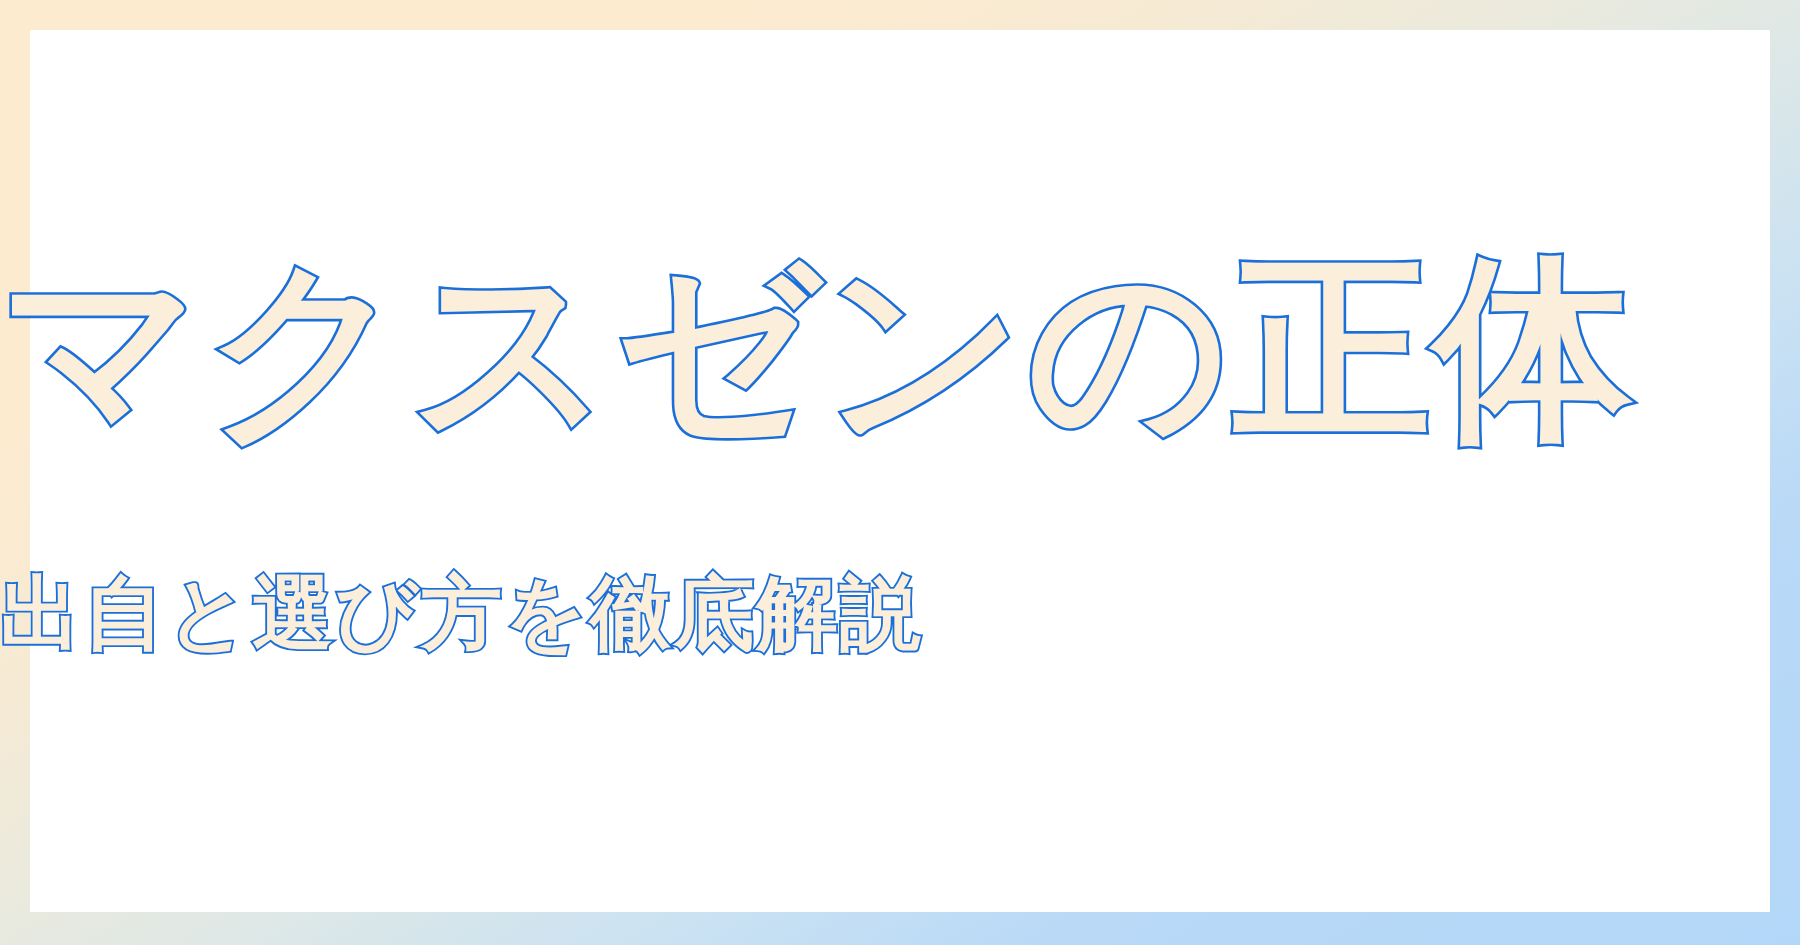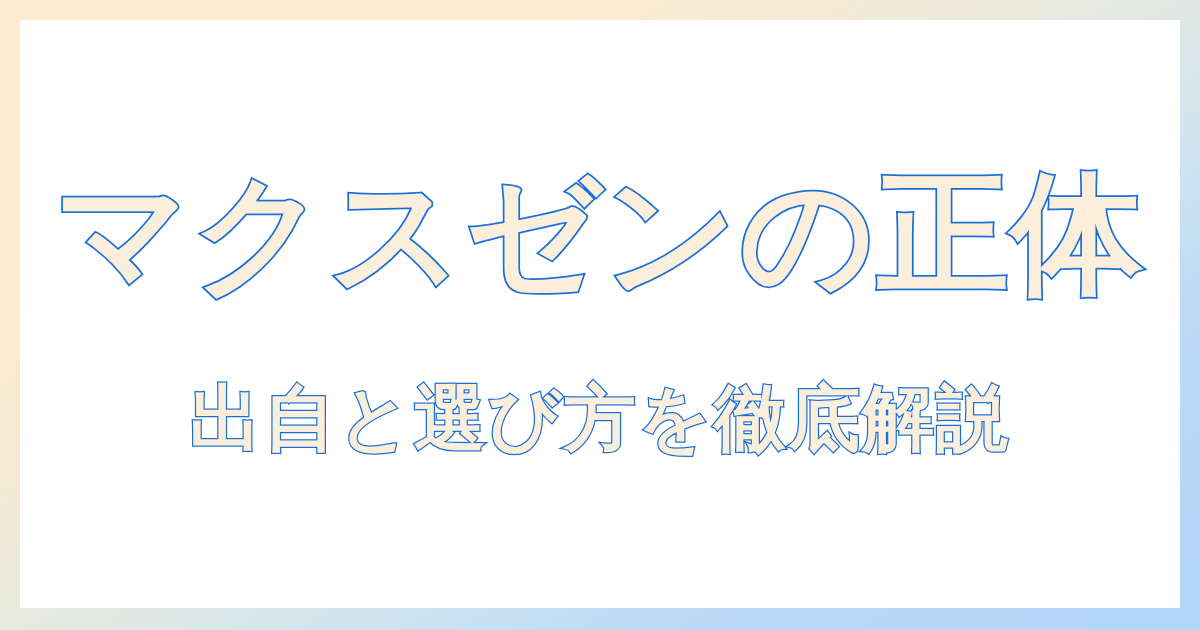--- a/index.html
+++ b/index.html
@@ -41,21 +41,20 @@
     width: 1160px;
     height: 588px;
     background: #ffffff;
   }
 
   
   .textwrap {
     position: absolute;
     left: 0;
     width: 1200px;
-    text-align: center;
     line-height: 1;
     white-space: nowrap;
   }
 
   #title-wrap { top: 168px; }
   #subtitle-wrap { top: 382px; }
 
   
   .outlined {
     display: inline-block;
@@ -87,16 +86,16 @@
 
   <div id="frame"></div>
 
   <div id="card"></div>
 
   <div class="textwrap" id="title-wrap">
     <span class="outlined" id="title-text" style="font-size: 131.95px;">マクスゼンの正体</span>
   </div>
 
   <div class="textwrap" id="subtitle-wrap">
-    <span class="outlined" id="subtitle-text" style="font-size: 72px;">出自と選び方を徹底解説</span>
+    <span class="outlined" id="subtitle-text" style="font-size: 54px;">出自と選び方を徹底解説</span>
   </div>
 
 </div>
 
 </body></html>

